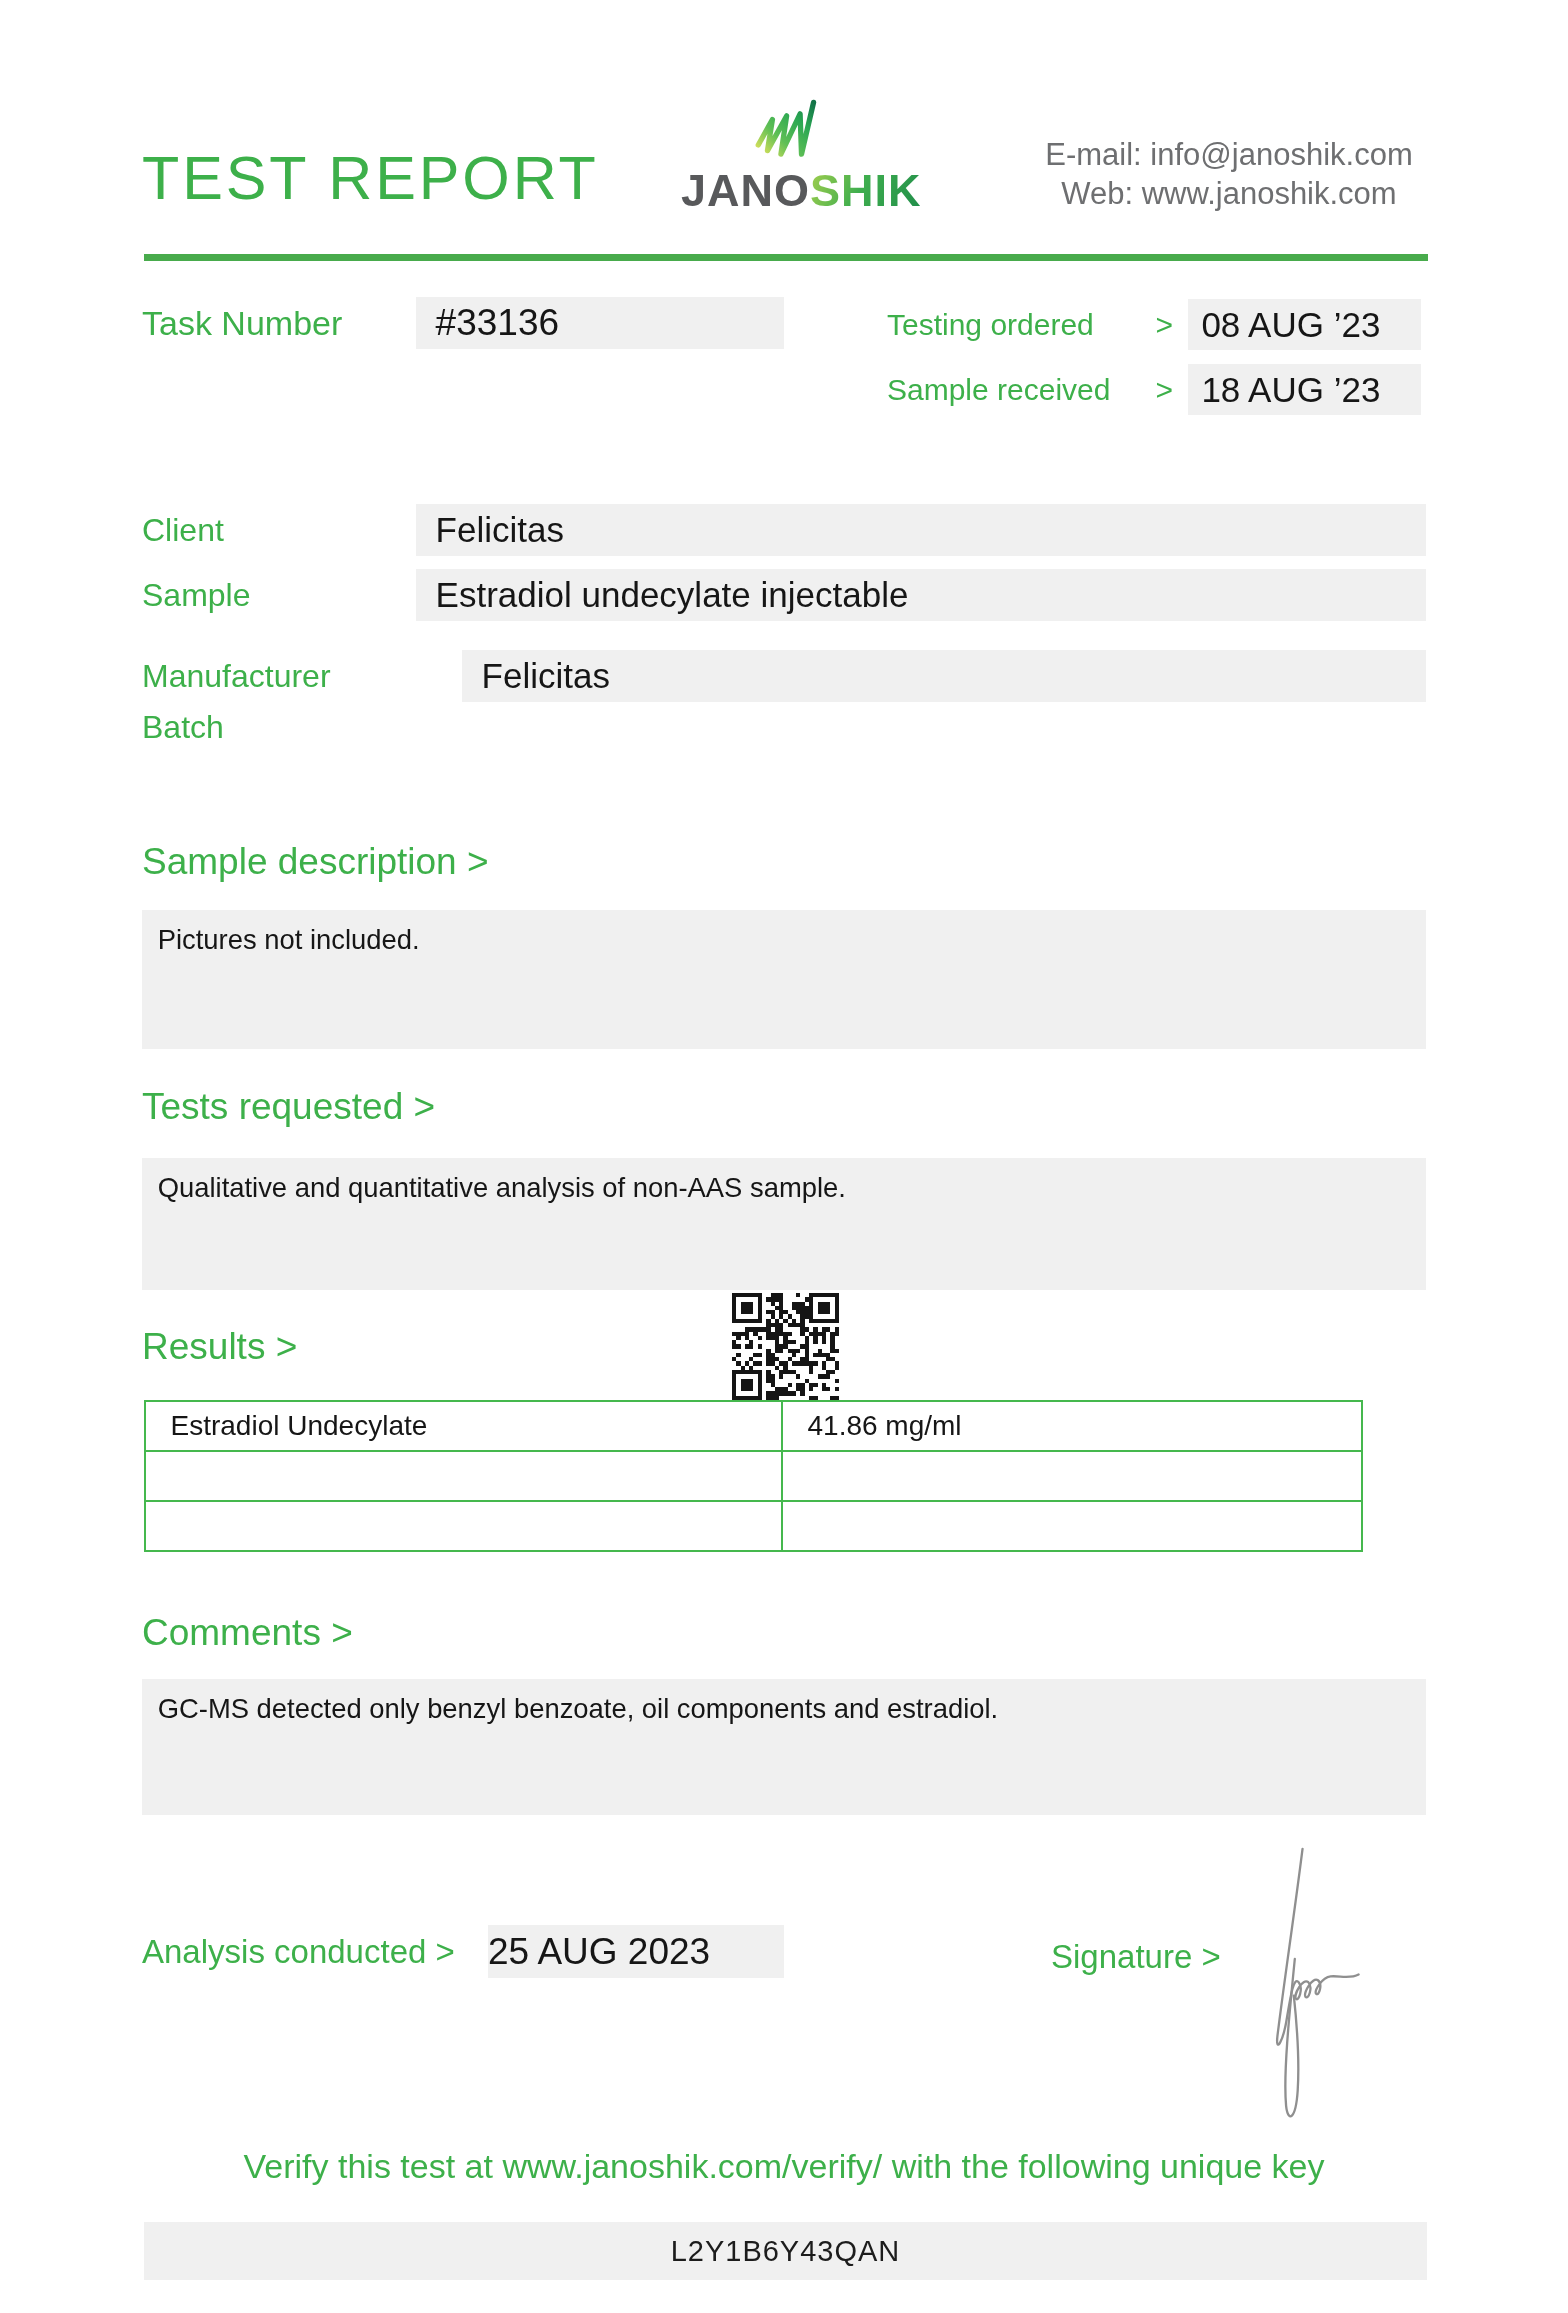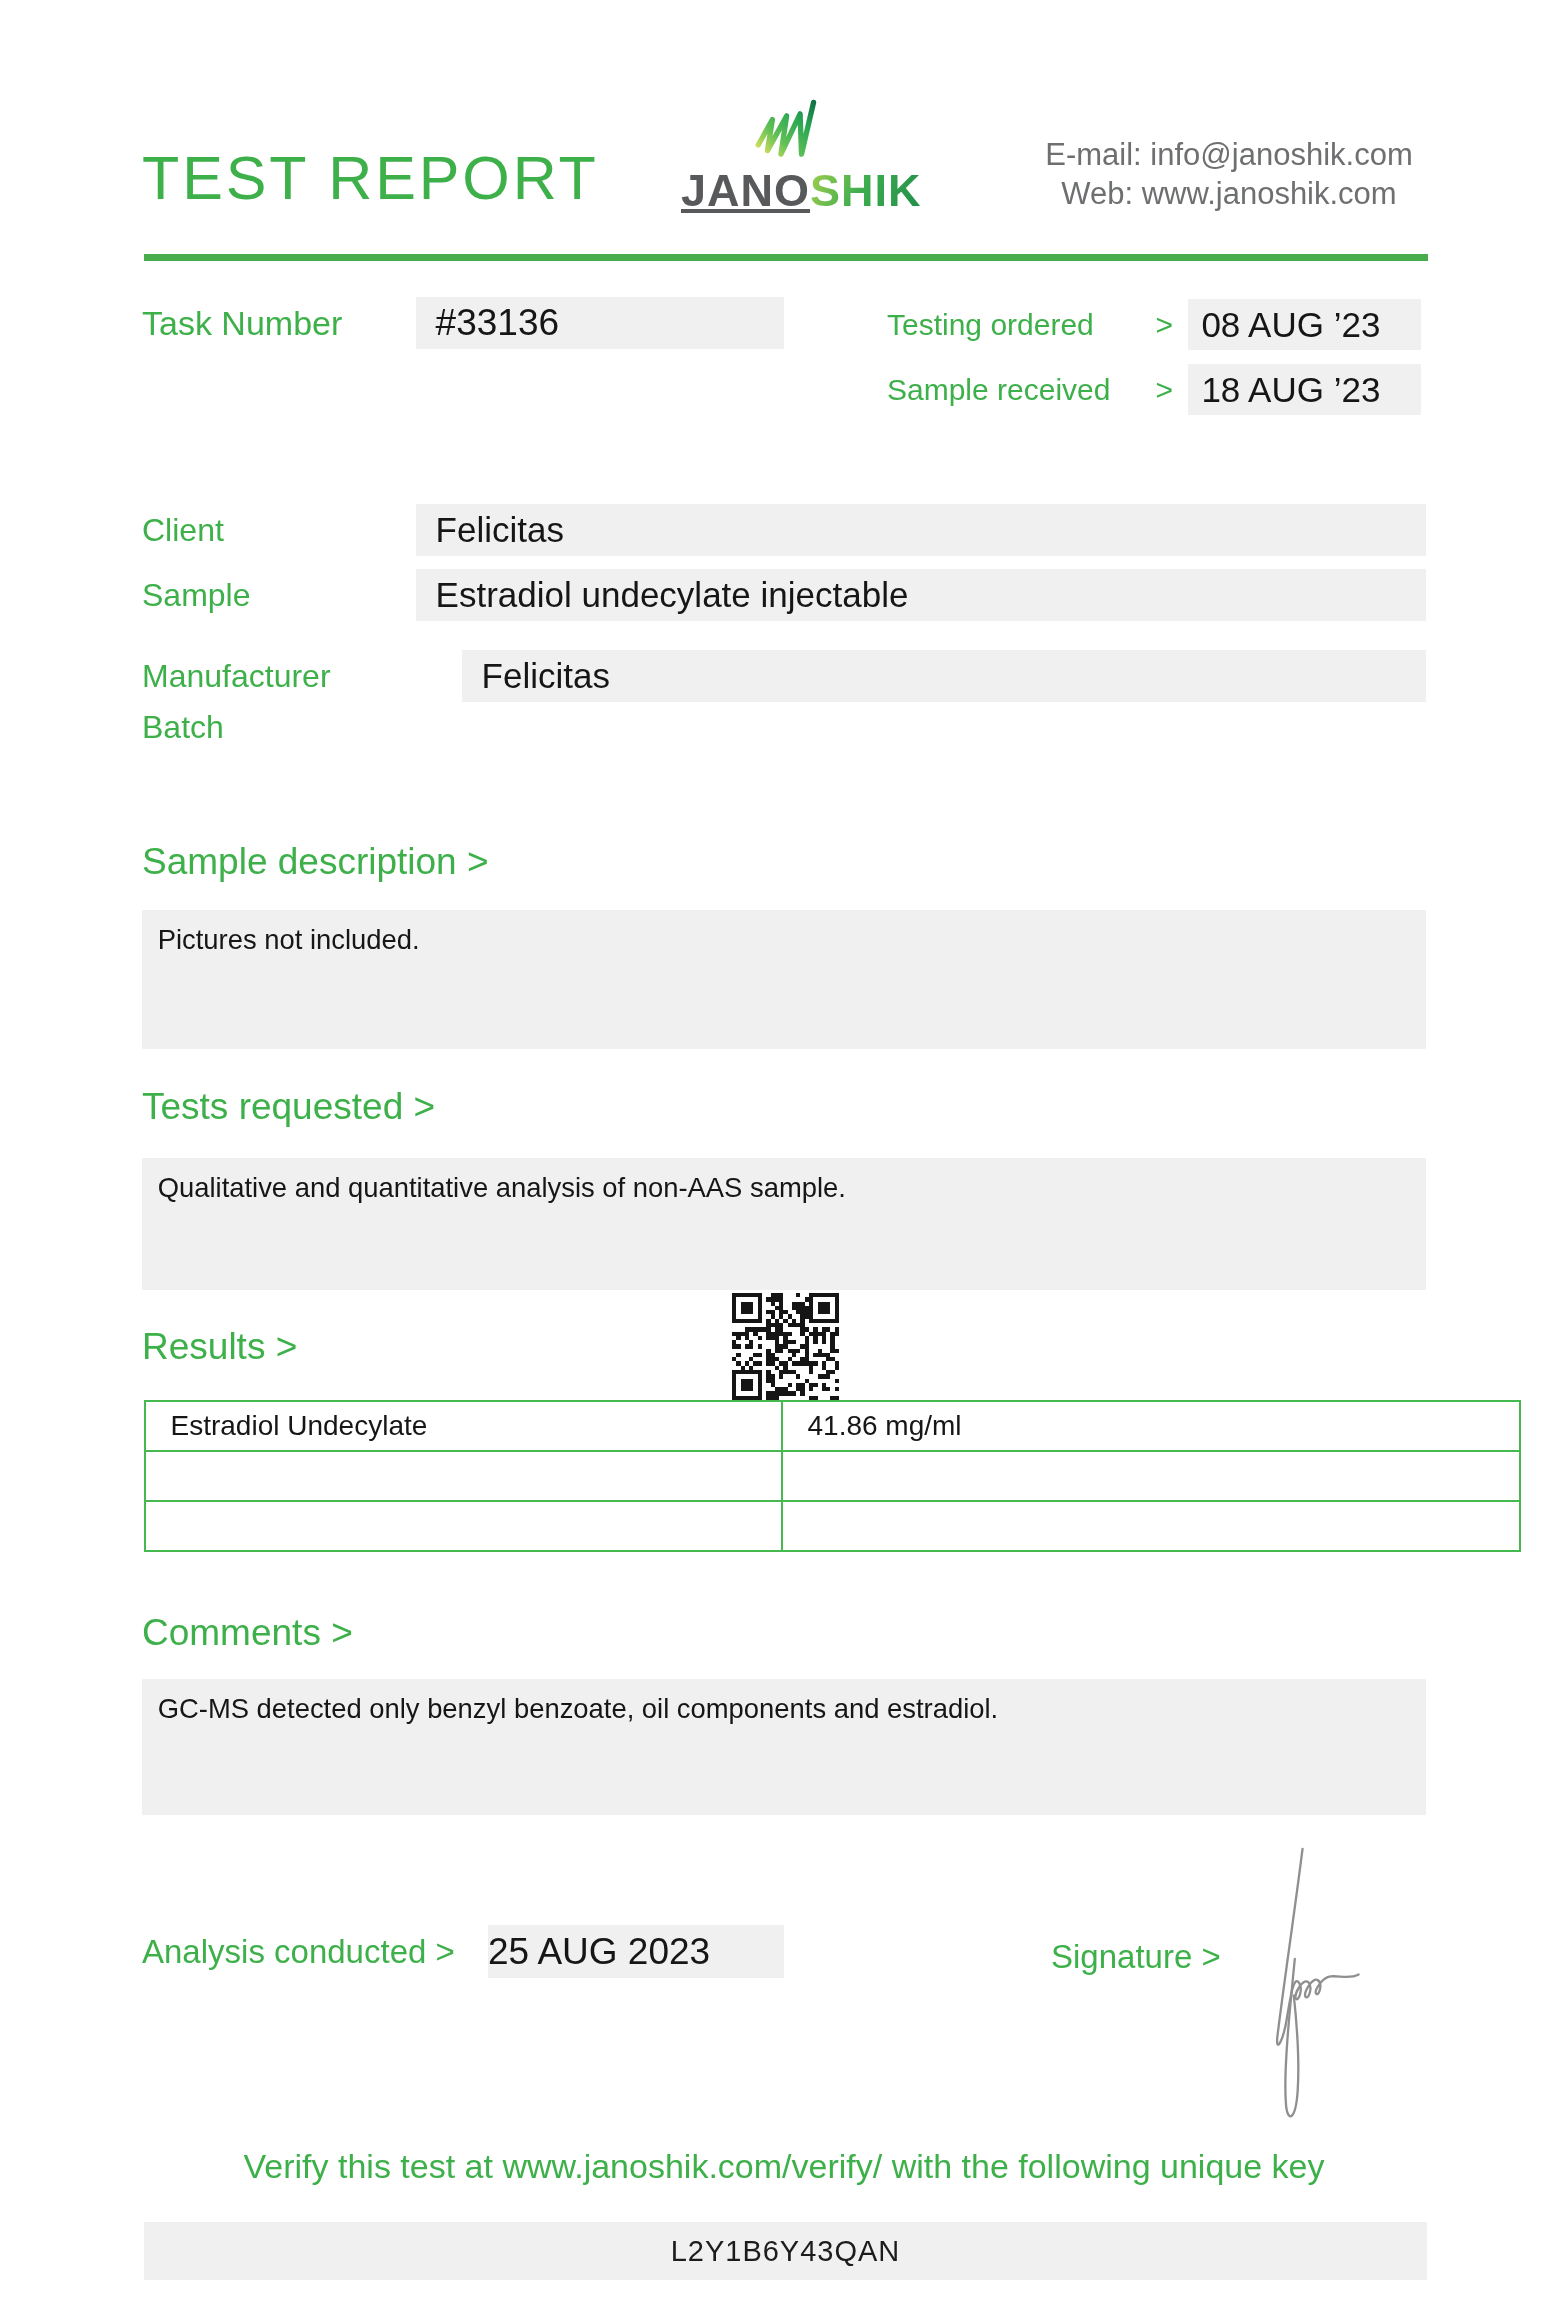--- a/index.html
+++ b/index.html
@@ -20,21 +20,21 @@
   
   .report-title{
     position:absolute;left:142px;top:147px;font-size:61px;line-height:63px;
     color:var(--green);font-weight:400;letter-spacing:2.9px;white-space:nowrap;
   }
   .logo-icon{position:absolute;left:738px;top:84px;width:110px;height:78px;}
   .logo-wordmark{
     position:absolute;left:681px;top:165px;font-size:45px;font-weight:700;
     letter-spacing:1px;white-space:nowrap;
   }
-  .logo-gray{color:var(--logo-gray);text-decoration:underline;}
+  .logo-gray{color:var(--logo-gray);}
   .logo-green{color:#34a34c;}
   @supports (-webkit-background-clip: text){
     .logo-green{
       background:linear-gradient(115deg,#a6d04e 0%,#3fae4e 45%,#1f8c4a 100%);
       -webkit-background-clip:text;background-clip:text;color:transparent;
     }
   }
   .contact{
     position:absolute;left:1005px;top:135px;width:448px;text-align:center;
     font-size:31px;line-height:39px;color:var(--muted);
@@ -59,21 +59,21 @@
   .info-row .lab{width:274px;font-size:32px;}
   .info-row .valbox{flex:1;font-size:35px;padding-left:19.6px;}
 
   .sec-heading{position:absolute;left:142px;color:var(--green);font-size:37px;white-space:nowrap;}
   .sec-box{position:absolute;left:142px;width:1284px;background:var(--box);
     font-size:27.4px;color:var(--ink);padding:13.7px 15.7px;}
 
   .qr{position:absolute;left:732px;top:1293px;width:107px;height:107px;shape-rendering:crispEdges;}
 
   .results-table{
-    position:absolute;left:144px;top:1400px;width:1377px;border-collapse:collapse;table-layout:fixed;
+    position:absolute;left:144px;top:1400px;width:1219px;border-collapse:collapse;table-layout:fixed;
   }
   .results-table td{
     border:2.9px solid var(--green-border);height:50px;font-size:28px;color:var(--ink);
     padding:0 0 0 24.5px;background:#fff;vertical-align:middle;
   }
   .results-table col.c1{width:637px;}
 
   .analysis-row{left:142px;top:1925px;width:647px;height:53px;}
   .analysis-row .lab{width:346px;font-size:33px;}
   .analysis-row .valbox{width:296px;font-size:37px;padding-left:0;}

